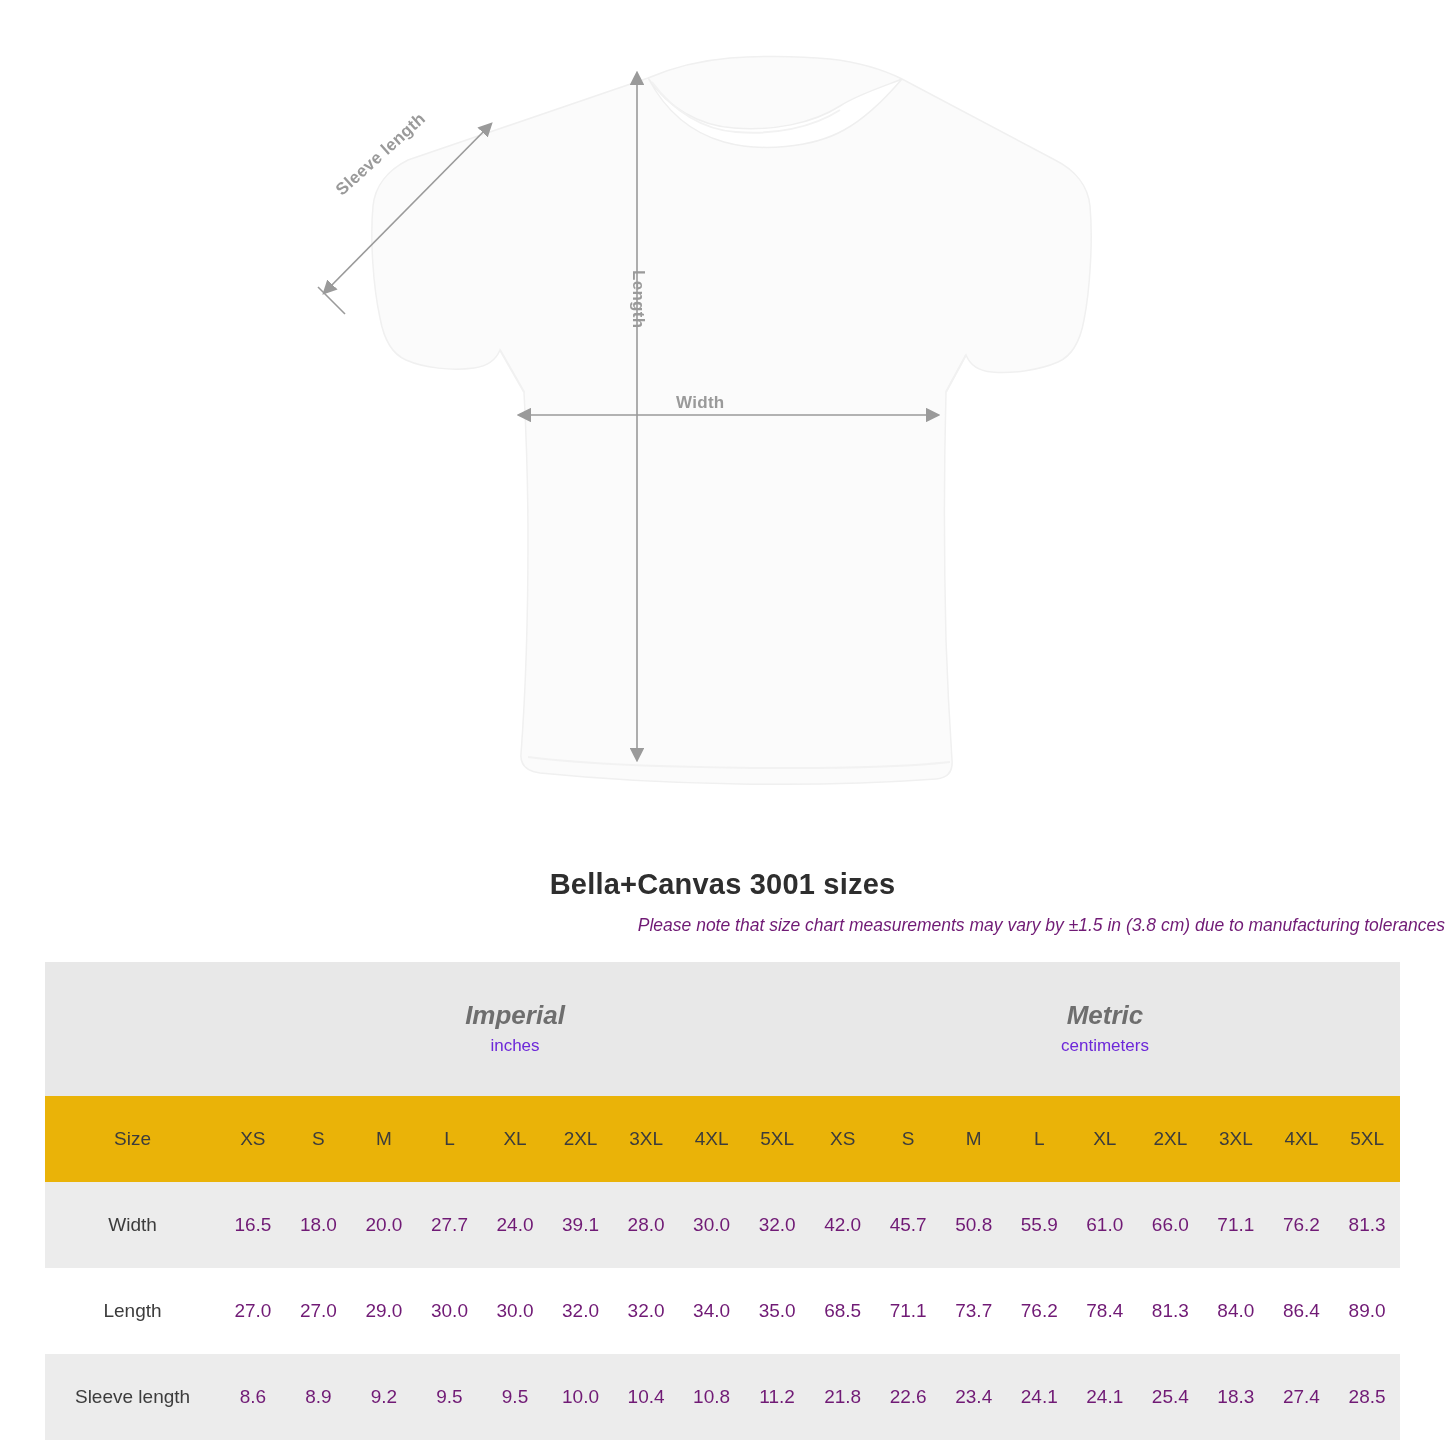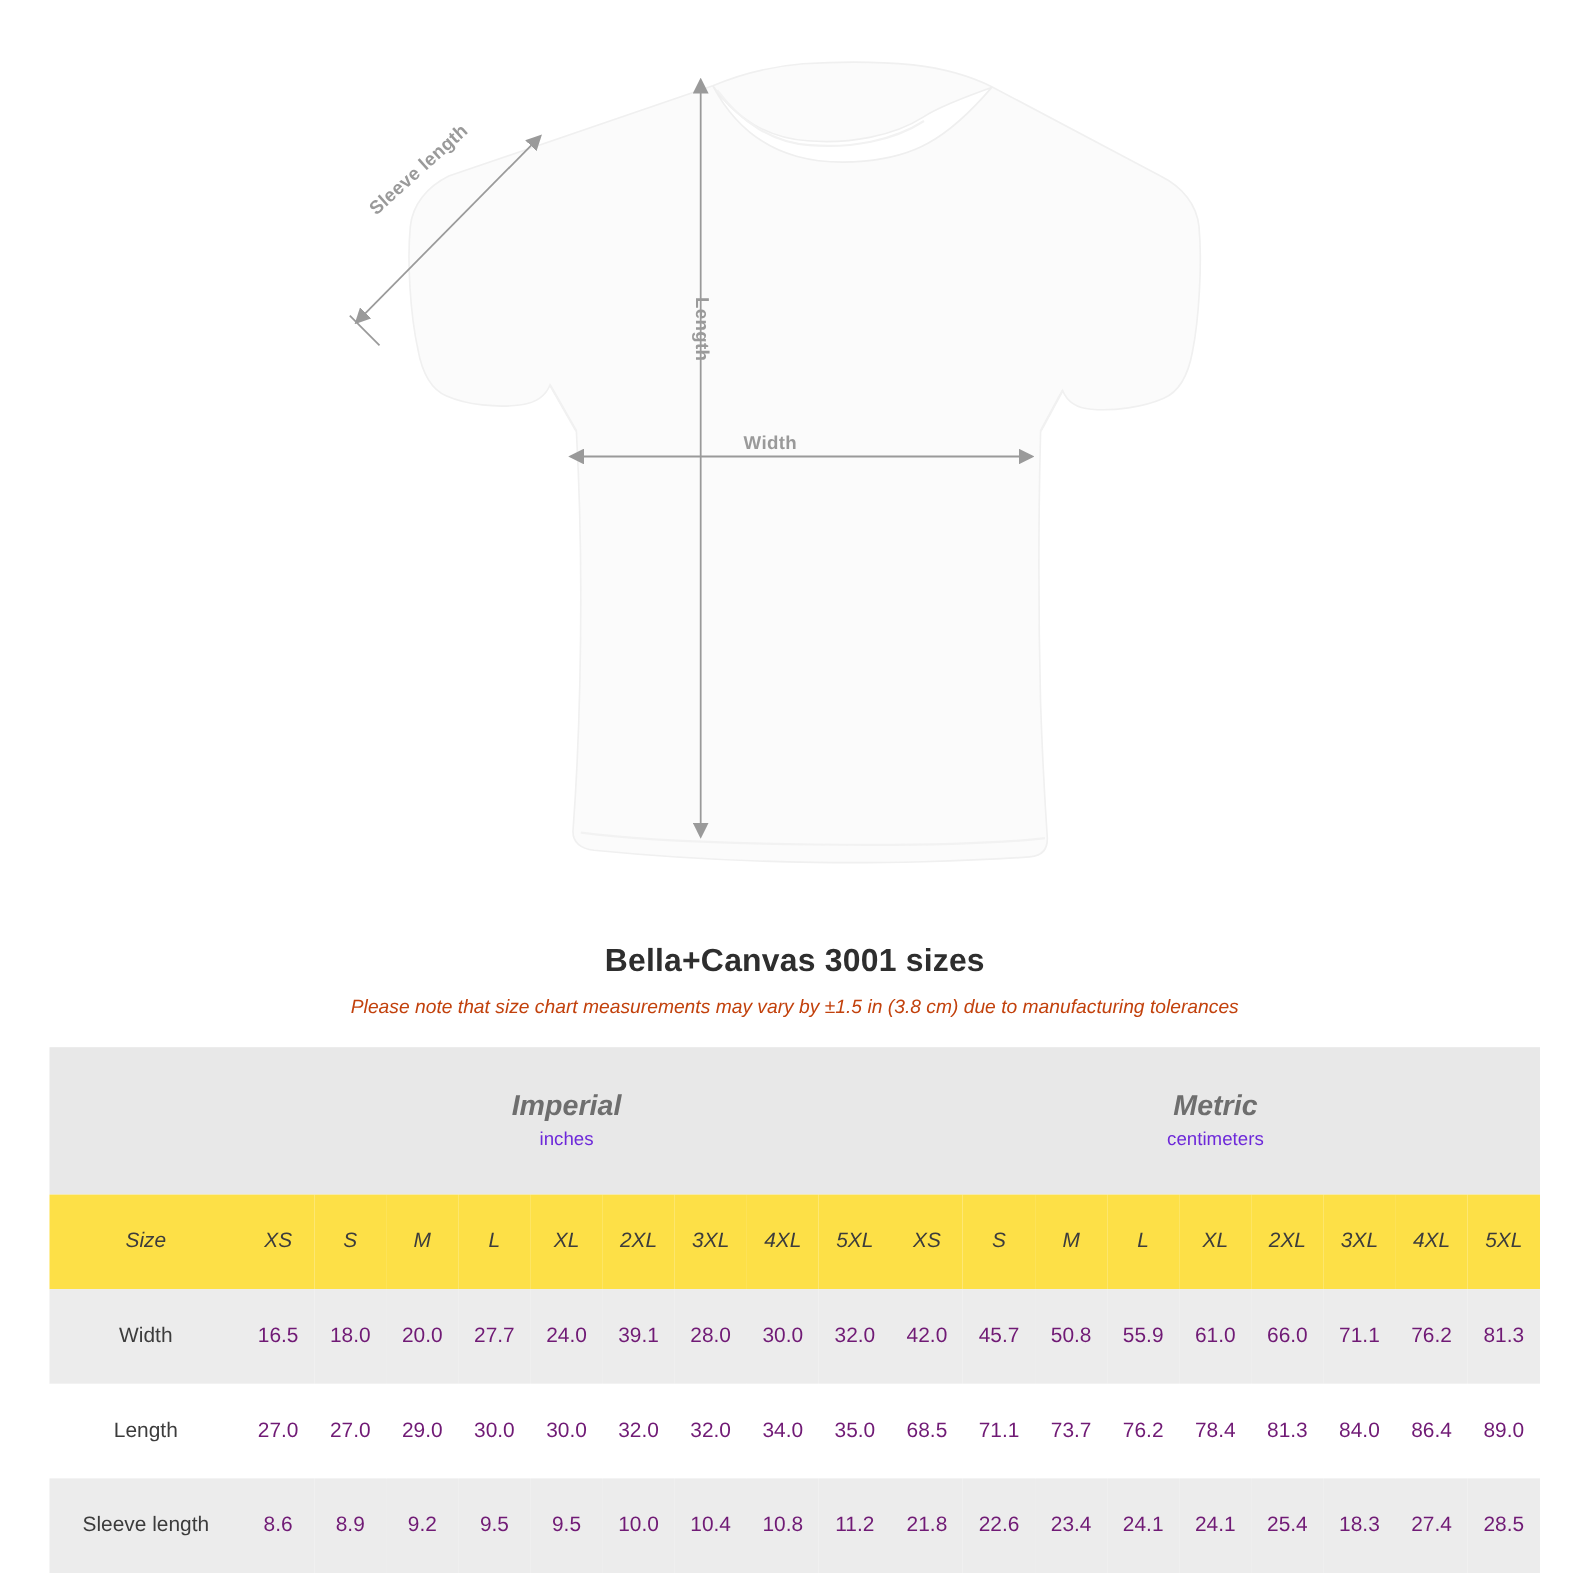--- a/index.html
+++ b/index.html
@@ -48,33 +48,34 @@
     transform-origin: left top;
   }
   #label-width {
     left: 676px;
     top: 393px;
   }
 
   
   #title-block {
     text-align: center;
-    margin-top: 28px;
+    margin-top: 38px;
   }
   #chart-title {
     font-size: 29px;
     font-weight: bold;
     color: #2e2e2e;
     letter-spacing: 0.2px;
   }
   #chart-note {
     margin-top: 14px;
     font-size: 17.5px;
     font-style: italic;
-    color: #c2410c;
+    color: #701a75;
+    text-align: right;
   }
 
   
   #size-table-wrap {
     margin: 26px 45px 0 45px;
     width: 1355px;
   }
   table.size-table {
     border-collapse: collapse;
     width: 100%;
@@ -106,22 +107,21 @@
   }
   .corner-cell {
     background: #e8e8e8;
   }
   
   .hdr-row td {
     height: 84px;
     font-size: 19px;
     font-weight: bold;
     color: #3c3c3c;
-    background: #fde047;
-    font-style: italic;
+    background: #eab308;
   }
   .hdr-row td.rowhead {
     font-size: 19px;
   }
   
   .data-row td {
     height: 84px;
     font-size: 19px;
     color: #701a75;
   }

